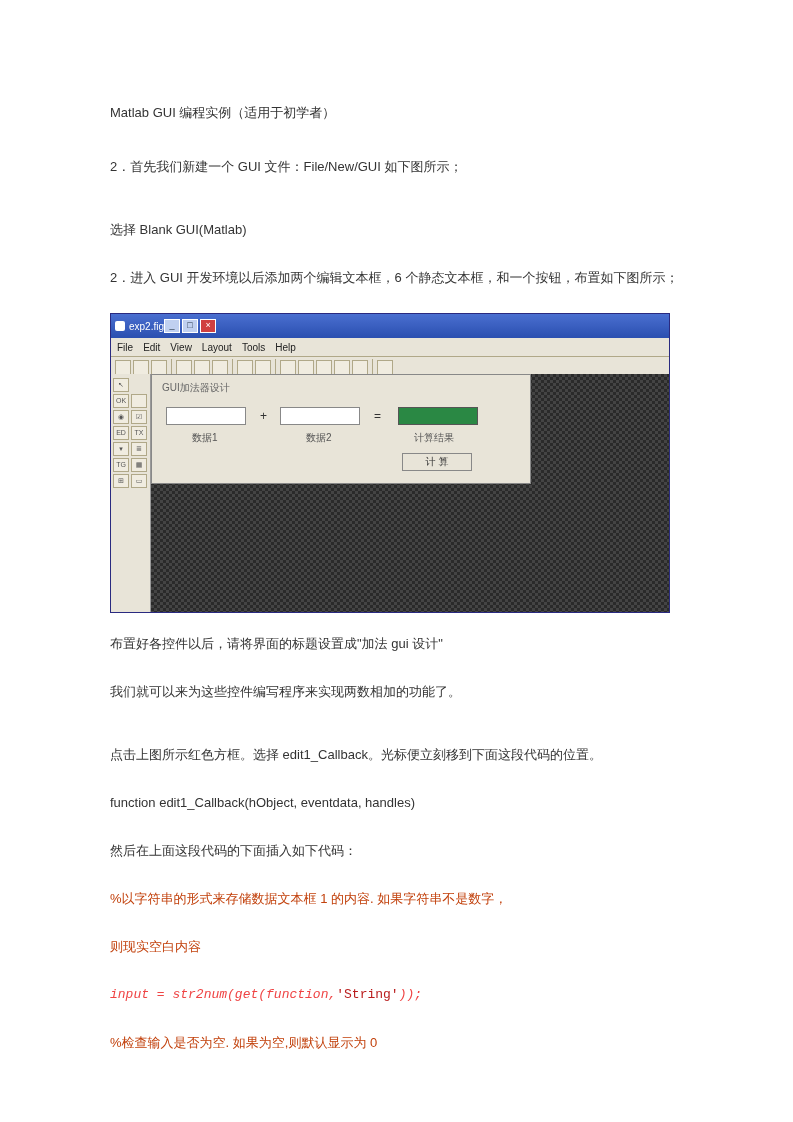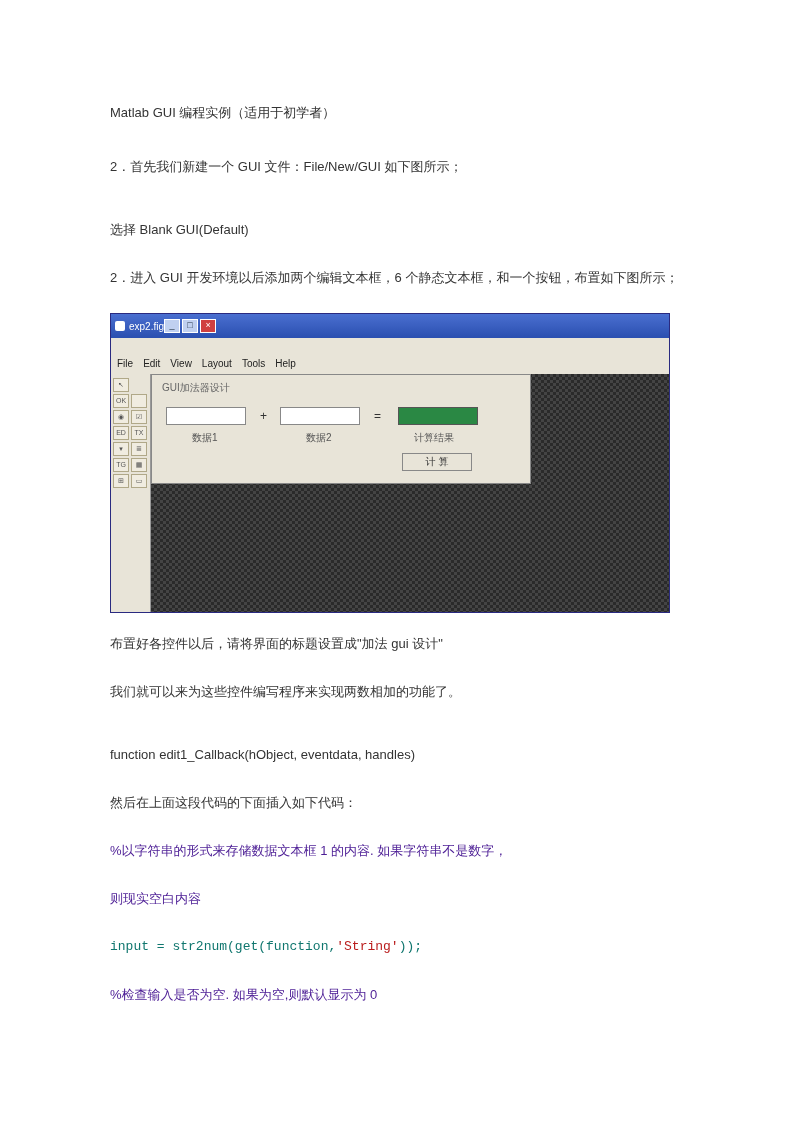--- a/index.html
+++ b/index.html
@@ -16,23 +16,23 @@
     margin: 0 auto;
     padding: 100px 110px 40px 110px;
     box-sizing: border-box;
   }
   .para {
     line-height: 2.0;
     margin: 0 0 22px 0;
   }
   .title-line { margin-bottom: 28px; }
   .red { color: #e00000; }
-  .green { color: #4c1d95; }
+  .green { color: #c2410c; }
   .purple { color: #b91c1c; }
-  .black { color: #0f766e; }
+  .black { color: #ef4444; font-style: italic; }
   .code { font-family: "Courier New", monospace; font-size: 13px; }
 
   
   .figure {
     width: 560px;
     height: 300px;
     background: #3a3cb0;
     position: relative;
     margin: 8px 0 18px 0;
     border: 1px solid #2a2a80;
@@ -51,21 +51,21 @@
   .titlebar-left { display:flex; align-items:center; gap:4px;}
   .titlebar-icon { width:10px;height:10px;background:#fff;border-radius:2px;}
   .titlebar-buttons { display:flex; gap:2px;}
   .tb-btn { width:14px;height:12px;background:#c0d0f0;border:1px solid #fff;font-size:9px;line-height:10px;text-align:center;color:#234;}
   .tb-btn.close{background:#d04040;color:#fff;}
   .menubar {
     height: 18px;
     background: #e8e4d8;
     display: flex;
     align-items: center;
-    padding: 16px 6px;
+    padding: 0 6px;
     gap: 10px;
     font-size: 10px;
     color: #222;
     border-bottom: 1px solid #b0a888;
   }
   .toolbar {
     height: 22px;
     background: #e8e4d8;
     display: flex;
     align-items: center;
@@ -168,21 +168,21 @@
 <body>
 
 <div class="page">
 
   <p class="para title-line">Matlab GUI 编程实例（适用于初学者）</p>
 
   <p class="para">2．首先我们新建一个 GUI 文件：File/New/GUI  如下图所示；</p>
 
   <br>
 
-  <p class="para">选择 Blank GUI(Default)</p>
+  <p class="para">选择 Blank GUI(Matlab)</p>
 
   <p class="para">2．进入 GUI 开发环境以后添加两个编辑文本框，6 个静态文本框，和一个按钮，布置如下图所示；</p>
 
   
   <div class="figure">
     <div class="titlebar">
       <div class="titlebar-left">
         <span class="titlebar-icon"></span>
         <span>exp2.fig</span>
       </div>
@@ -270,20 +270,21 @@
     </div>
   </div>
 
   <p class="para">布置好各控件以后，请将界面的标题设置成"加法 gui 设计"</p>
 
   <p class="para">我们就可以来为这些控件编写程序来实现两数相加的功能了。</p>
 
 
   <br>
 
+  <p class="para">点击上图所示红色方框。选择 edit1_Callback。光标便立刻移到下面这段代码的位置。</p>
 
   <p class="para">
     <span>function</span><span> edit1_Callback(hObject, eventdata, handles)</span>
   </p>
 
   <p class="para">然后在上面这段代码的下面插入如下代码：</p>
 
   <p class="para green">%以字符串的形式来存储数据文本框 1 的内容. 如果字符串不是数字，</p>
 
   <p class="para green">则现实空白内容</p>

